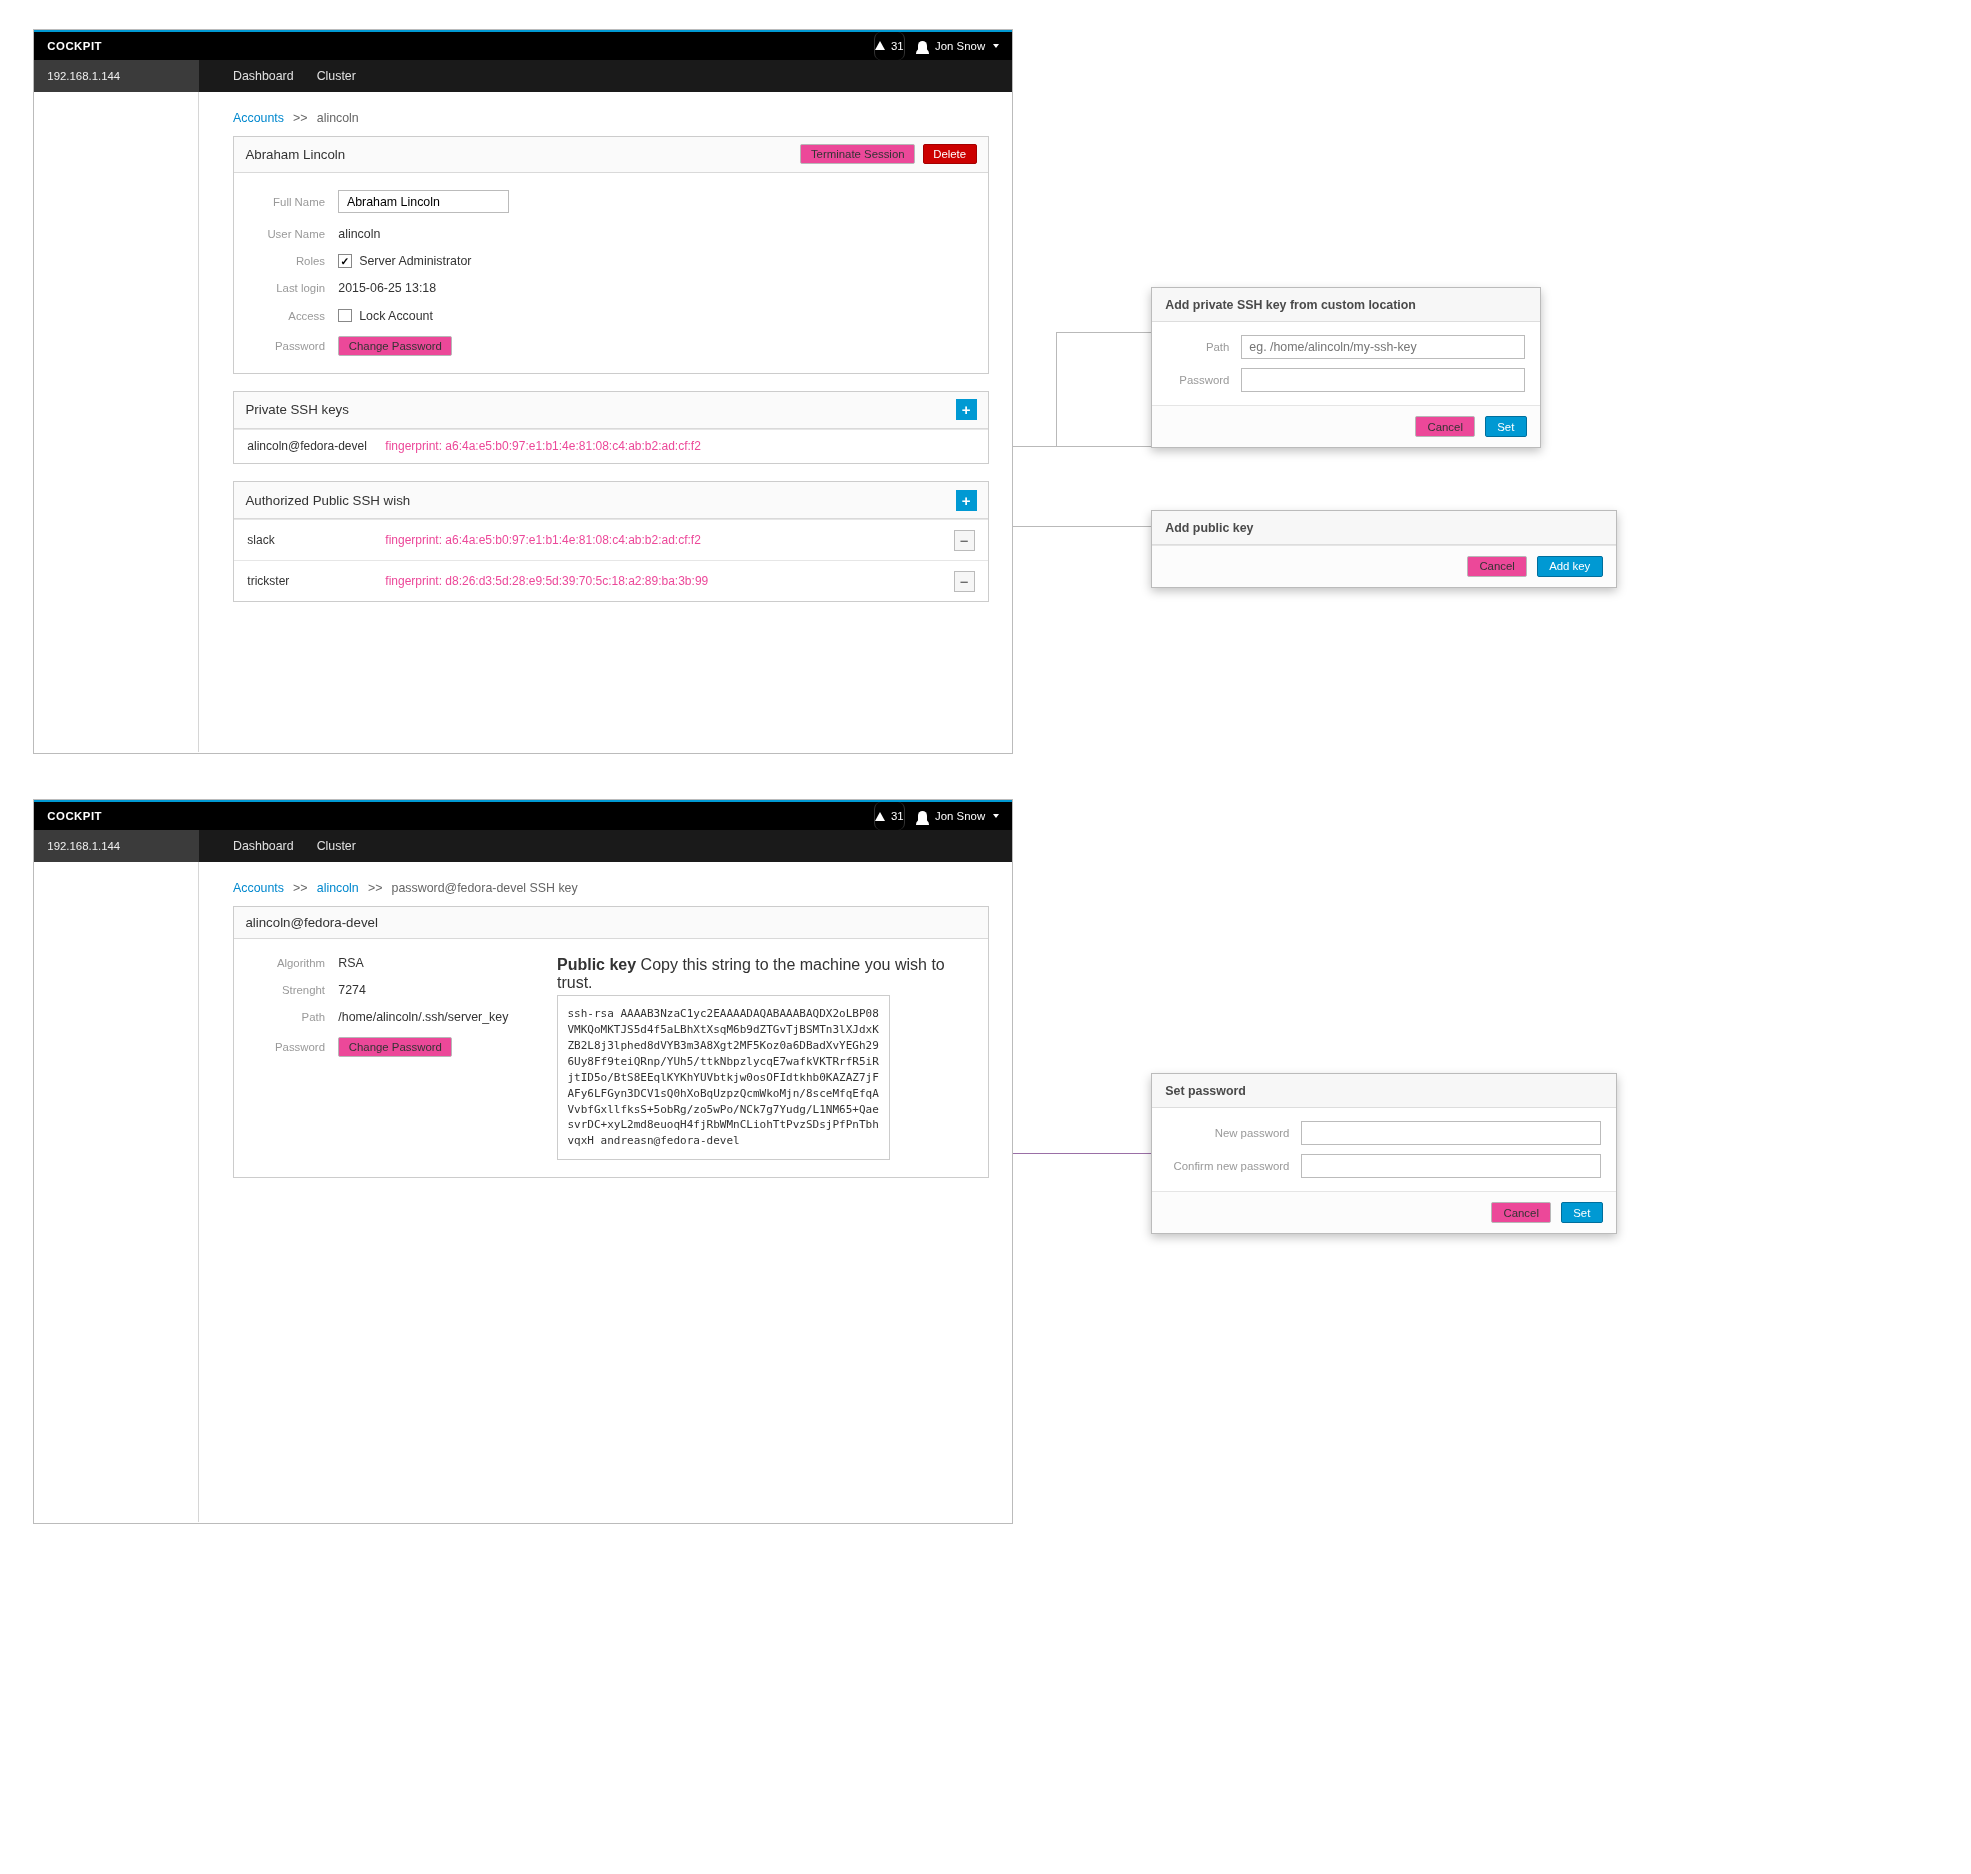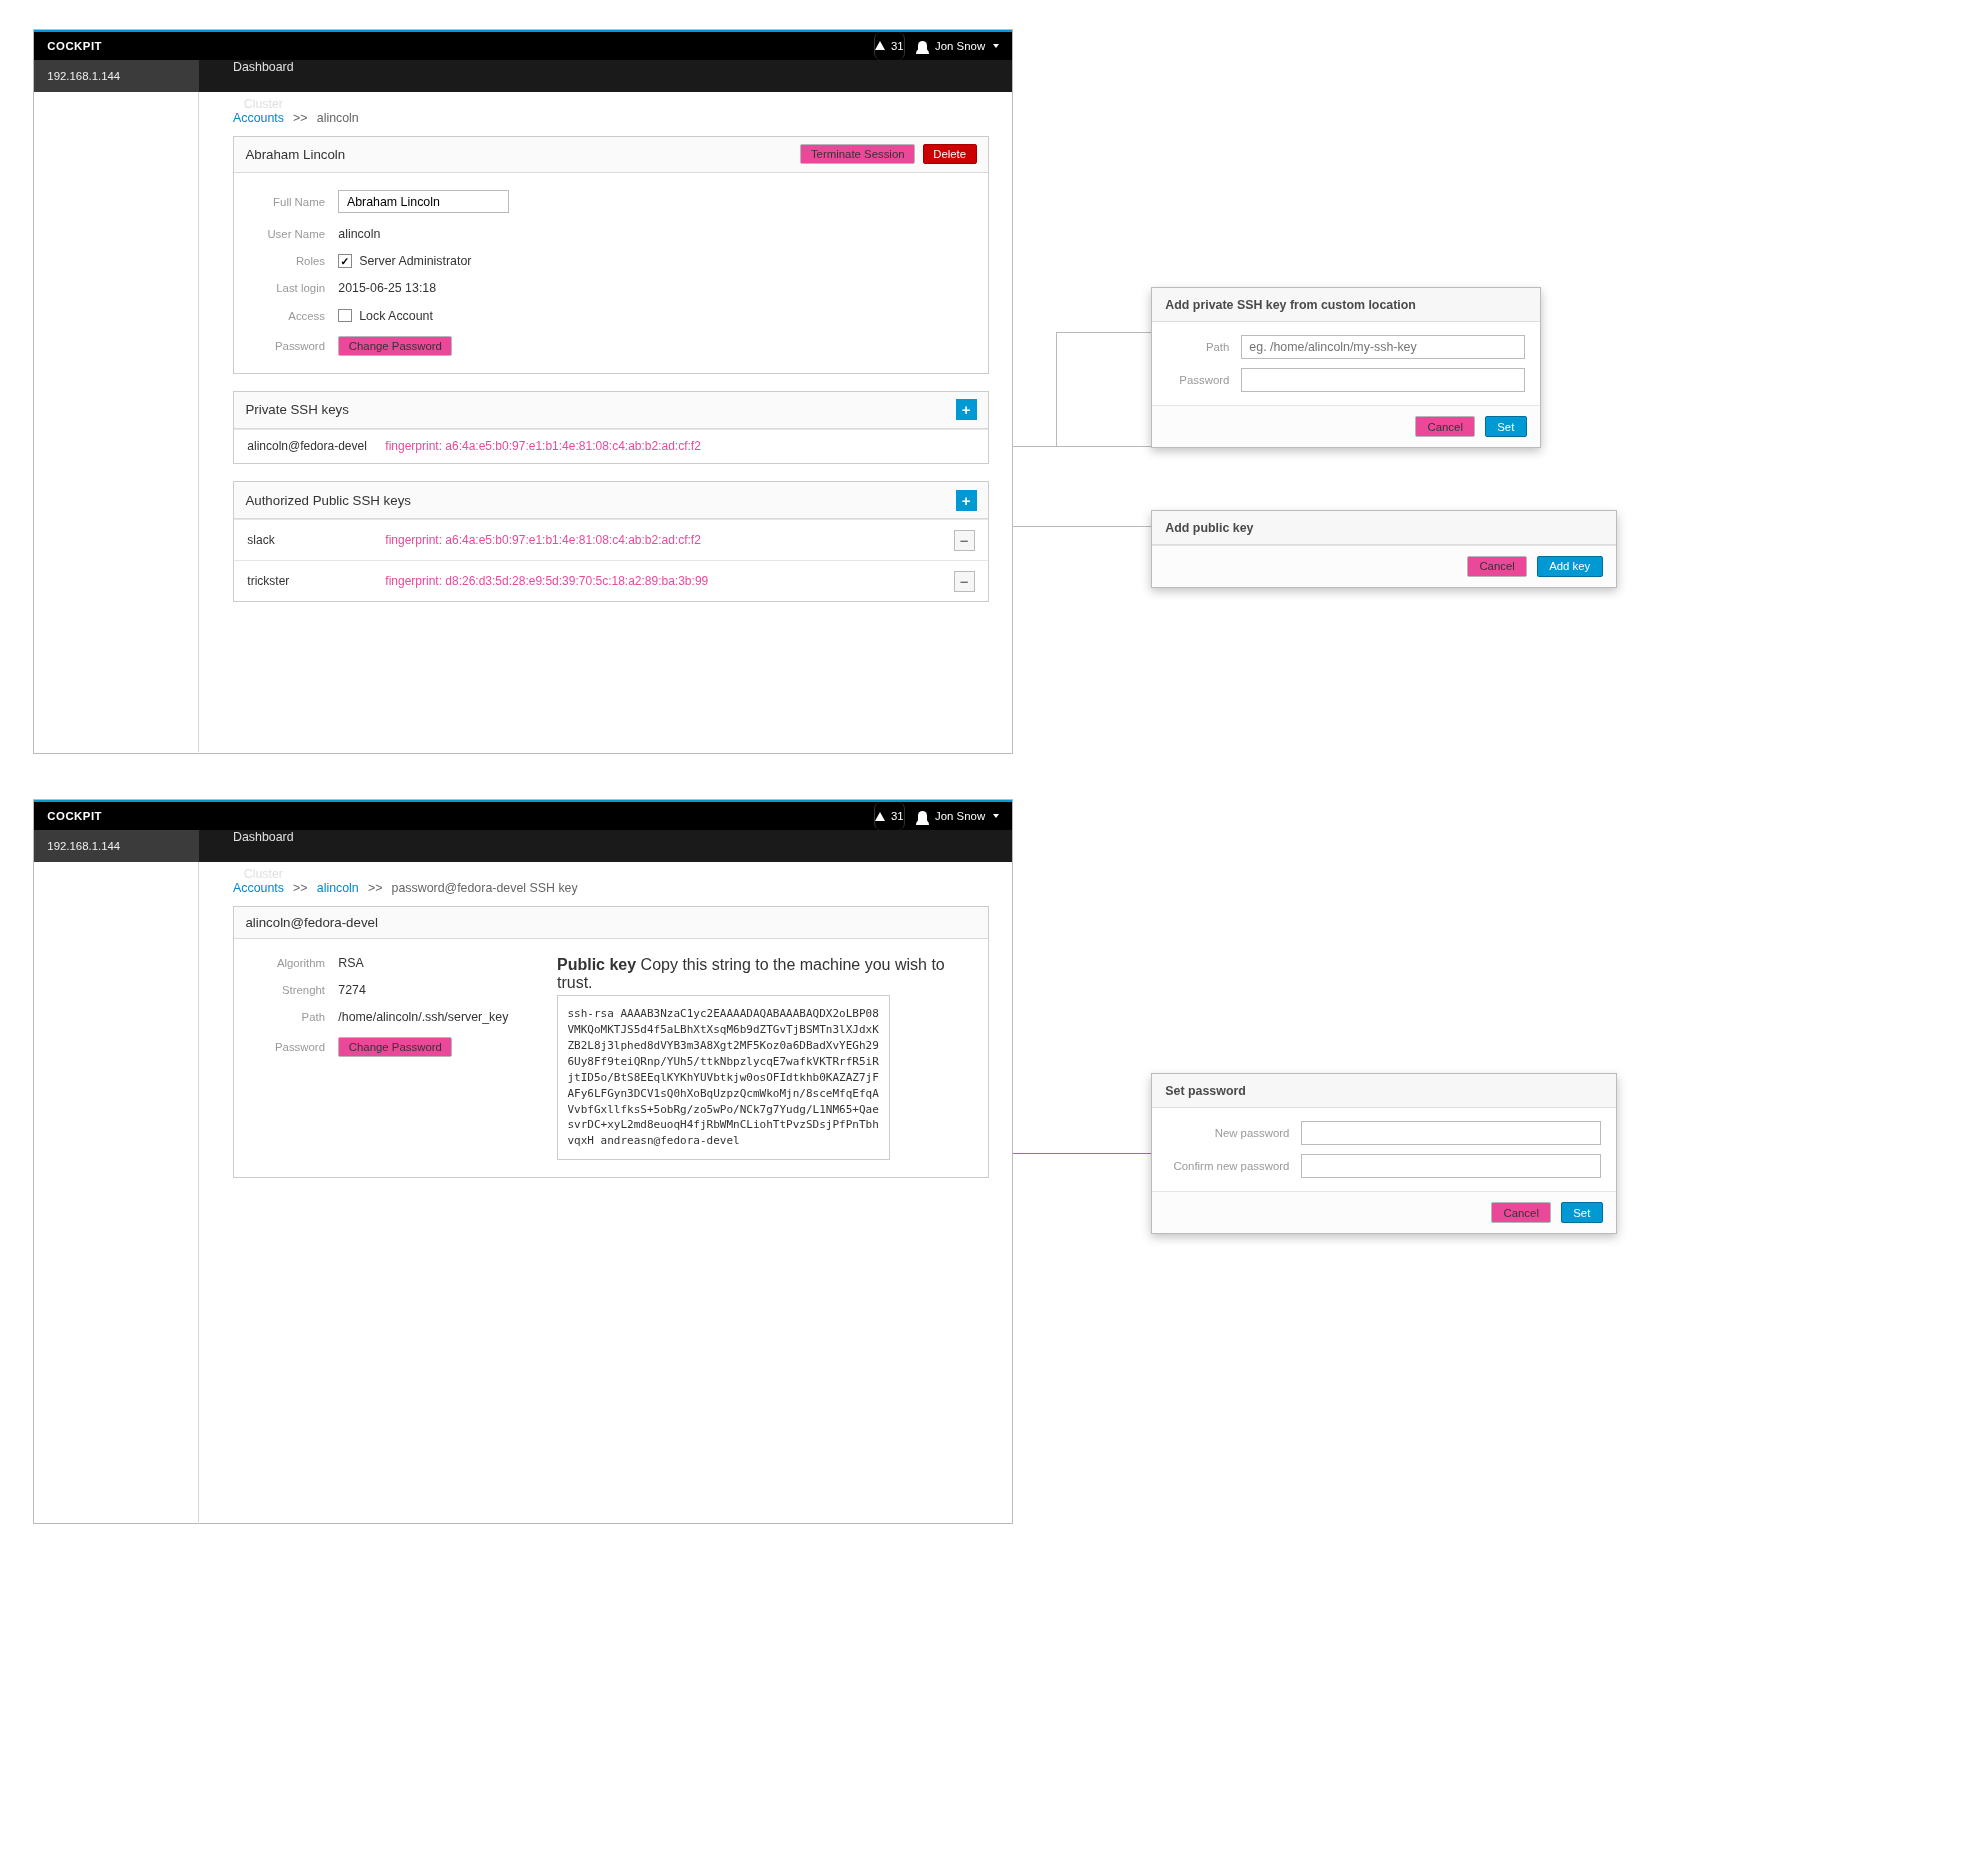--- a/index.html
+++ b/index.html
@@ -16,21 +16,21 @@
   .topbar .spacer { flex: 1; }
   .top-alert { display: flex; align-items: center; gap: 5.7px; padding: 0 0; height: 100%; border-left: 1px solid #333; border-right: 1px solid #333; font-size: 11.4px; border-radius: 7px; }
   .top-user { display: flex; align-items: center; gap: 7.6px; padding-left: 13.3px; font-size: 11.4px; }
   .tri-warn { width: 0; height: 0; border-left: 5.7px solid transparent; border-right: 5.7px solid transparent; border-bottom: 9.5px solid #fff; position: relative; }
   .caret { width: 0; height: 0; border-left: 3.8px solid transparent; border-right: 3.8px solid transparent; border-top: 4.8px solid #fff; }
   .user-ic { width: 9.5px; height: 9.5px; background: #fff; border-radius: 50% 50% 0 0; position: relative; }
   .user-ic::after { content:""; position:absolute; left:-1.9px; top:7.6px; width:13.3px; height:5.7px; background:#fff; border-radius: 5.7px 5.7px 0 0; }
 
   .navrow { display: flex; height: 32px; background: #1a1a1a; color: #d6d6d6; align-items: stretch; }
   .hostpill { width: 165px; background: #3b3b3b; color: #eee; display: flex; align-items: center; padding-left: 13.3px; font-size: 11.4px;}
-  .navlinks { display: flex; align-items: center; gap: 23px; padding-left: 34px; font-size: 12.4px; flex-direction: column;}
+  .navlinks { display: flex; align-items: center; gap: 23px; padding-left: 34px; font-size: 12.4px;}
   .navlinks span { color: #e0e0e0; cursor: pointer; }
 
   .body { display: flex; height: calc(100% - 63px); }
   .sidebar { width: 165px; background: #fff; border-right: 1px solid #d6d6d6; }
   .main { flex:1; padding: 19px 23px 23px 34px; overflow:hidden; }
 
   .breadcrumb { font-size: 12.4px; margin-bottom: 11.4px; color:#666; }
   .breadcrumb a { color: #0088ce; text-decoration: none; }
   .breadcrumb .sep { margin: 0 5.7px; color:#666; }
 
@@ -177,21 +177,21 @@
           </div>
           <div class="row">
             <span class="c1">alincoln@fedora-devel</span>
             <span class="c2">fingerprint: a6:4a:e5:b0:97:e1:b1:4e:81:08:c4:ab:b2:ad:cf:f2</span>
             <span class="c3"></span>
           </div>
         </div>
 
         <div class="panel list-sec">
           <div class="panel-head">
-            <span class="panel-title">Authorized Public SSH keys</span>
+            <span class="panel-title">Authorized Public SSH wish</span>
             <div class="sq-add">+</div>
           </div>
           <div class="row">
             <span class="c1">slack</span>
             <span class="c2">fingerprint: a6:4a:e5:b0:97:e1:b1:4e:81:08:c4:ab:b2:ad:cf:f2</span>
             <span class="c3">
                 <div class="sq-del">−</div>
               </span>
           </div>
           <div class="row">

